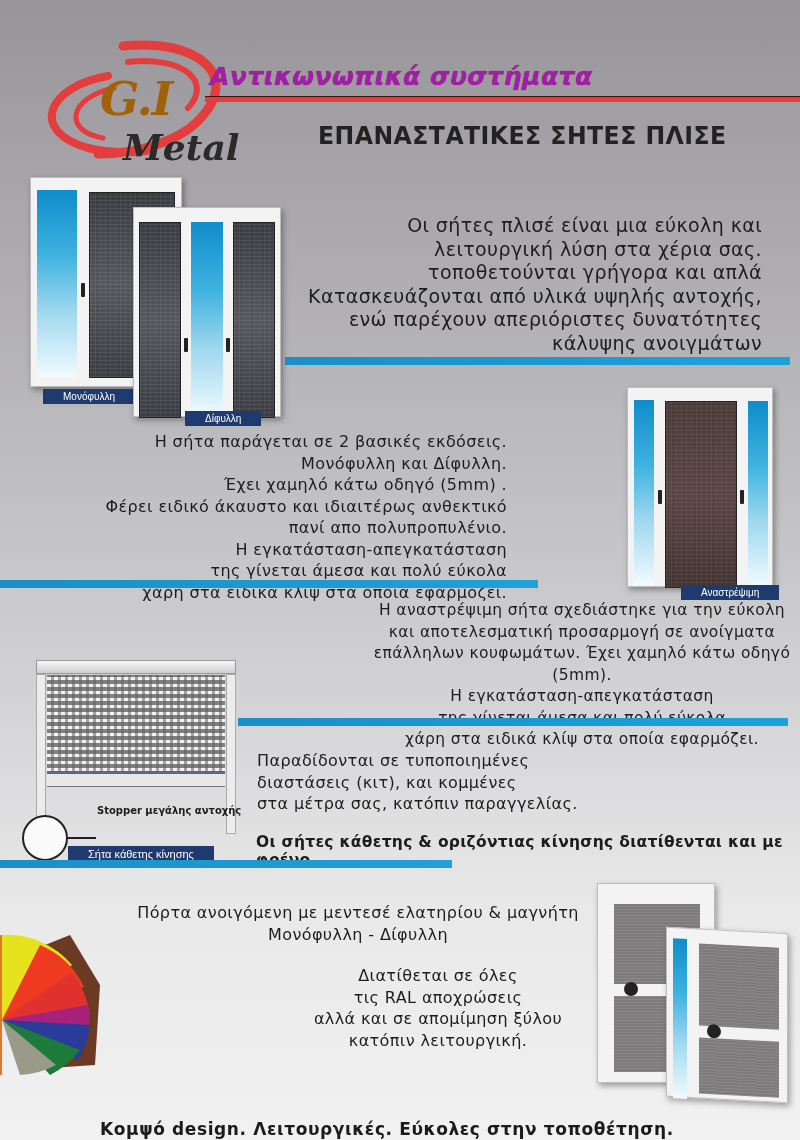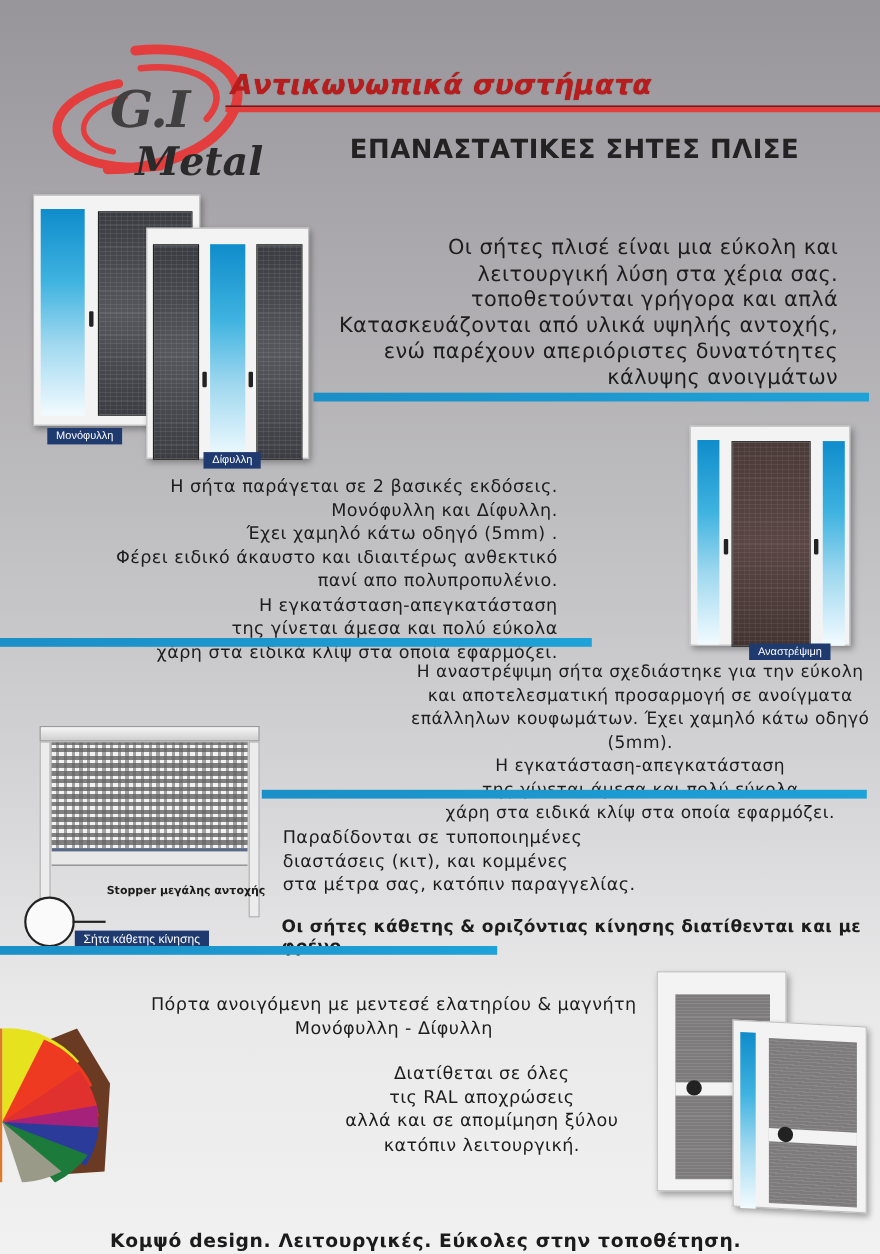--- a/index.html
+++ b/index.html
@@ -8,24 +8,24 @@
       position: relative;
       font-family: "DejaVu Sans", sans-serif;
       color: #1c1c1c;
       background: linear-gradient(180deg, #98959a 0%, #a9a7ab 18%, #bdbcbf 40%, #d4d4d6 62%, #e9e9ea 80%, #f1f1f1 100%);
     }
     .abs { position: absolute; }
 
     
     .logo { left: 28px; top: 36px; width: 230px; height: 135px; }
     .logo svg { width: 100%; height: 100%; }
-    .logo-gi { position: absolute; left: 72px; top: 36px; font-family: "DejaVu Serif", serif; font-style: italic; font-weight: bold; font-size: 46px; color: #404040; letter-spacing: -1px; }
+    .logo-gi { position: absolute; left: 72px; top: 36px; font-family: "DejaVu Serif", serif; font-style: italic; font-weight: bold; font-size: 46px; color: #a16207; letter-spacing: -1px; }
     .logo-metal { position: absolute; left: 95px; top: 90px; font-family: "DejaVu Serif", serif; font-style: italic; font-weight: bold; font-size: 36px; color: #2a2a2a; }
 
-    .subtitle { left: 210px; top: 62px; font-size: 25px; color: #b91c1c; font-weight: bold; font-style: italic; letter-spacing: 0.5px; text-shadow: 0 0 1px #7a1b1b; }
+    .subtitle { left: 210px; top: 62px; font-size: 25px; color: #a21caf; font-weight: bold; font-style: italic; letter-spacing: 0.5px; text-shadow: 0 0 1px #7a1b1b; }
     .red-line { left: 205px; top: 96px; width: 595px; height: 6px; background: #e33d3d; border-top: 1px solid #3b1111; }
 
     .headline { left: 318px; top: 122px; font-size: 24px; font-weight: bold; color: #222; letter-spacing: 0.5px; transform: scaleX(0.98); transform-origin: left; }
 
     
     .txt { font-size: 16px; line-height: 21.5px; color: #1d1d1d; letter-spacing: 0.4px; }
     .txt.right { text-align: center; }
     .intro { right: 38px; top: 214px; width: 470px; font-size: 19px; line-height: 23.5px; text-align: right; }
 
     .bar { height: 8px; background: linear-gradient(90deg, #1b8fc7, #1ea2d8); }
@@ -35,21 +35,21 @@
     .glass { position: absolute; background: linear-gradient(180deg, #0f8ccb 0%, #3fb3e0 35%, #9fd8ef 65%, #f2fbff 100%); }
     .mesh { position: absolute; background:
         repeating-linear-gradient(0deg, rgba(255,255,255,0.08) 0 1px, transparent 1px 4px),
         repeating-linear-gradient(90deg, rgba(255,255,255,0.06) 0 1px, transparent 1px 5px),
         linear-gradient(180deg, #3a3c42, #55575d 50%, #3b3d43); border: 1px solid #222; }
     .mesh.brown { background:
         repeating-linear-gradient(0deg, rgba(255,255,255,0.06) 0 1px, transparent 1px 4px),
         repeating-linear-gradient(90deg, rgba(255,255,255,0.05) 0 1px, transparent 1px 5px),
         linear-gradient(180deg, #4a3a38, #5a4644 50%, #433432); }
     .handle { position: absolute; width: 4px; height: 14px; background: #222; border-radius: 1px; }
-    .label-tag { position: absolute; background: #1f3a6e; color: #fff; font-size: 10px; padding: 2px 8px; font-family: "Liberation Sans", sans-serif; }
+    .label-tag { position: absolute; background: #1f3a6e; color: #fff; font-size: 10px; padding: 2px 20px; font-family: "Liberation Sans", sans-serif; }
 
     
     .roller { left: 36px; top: 660px; width: 200px; height: 180px; }
     .roller .top { position: absolute; left: 0; top: 0; width: 200px; height: 14px; background: linear-gradient(180deg, #f6f6f6, #cfcfcf); border: 1px solid #999; }
     .roller .side { position: absolute; top: 14px; width: 10px; height: 160px; background: #ececec; border: 1px solid #aaa; }
     .roller .grid { position: absolute; left: 11px; top: 15px; width: 178px; height: 96px; background:
         repeating-linear-gradient(0deg, #f4f4f4 0 3px, #7b7b7b 3px 7px),
         #888; opacity: 0.95; }
     .roller .grid::after { content: ""; position: absolute; inset: 0; background: repeating-linear-gradient(90deg, transparent 0 4px, rgba(90,90,90,0.55) 4px 7px); }
     .roller .bottom { position: absolute; left: 11px; top: 111px; width: 178px; height: 16px; background: #e8e8e8; border-top: 3px solid #5a6a86; border-bottom: 1px solid #777; }

